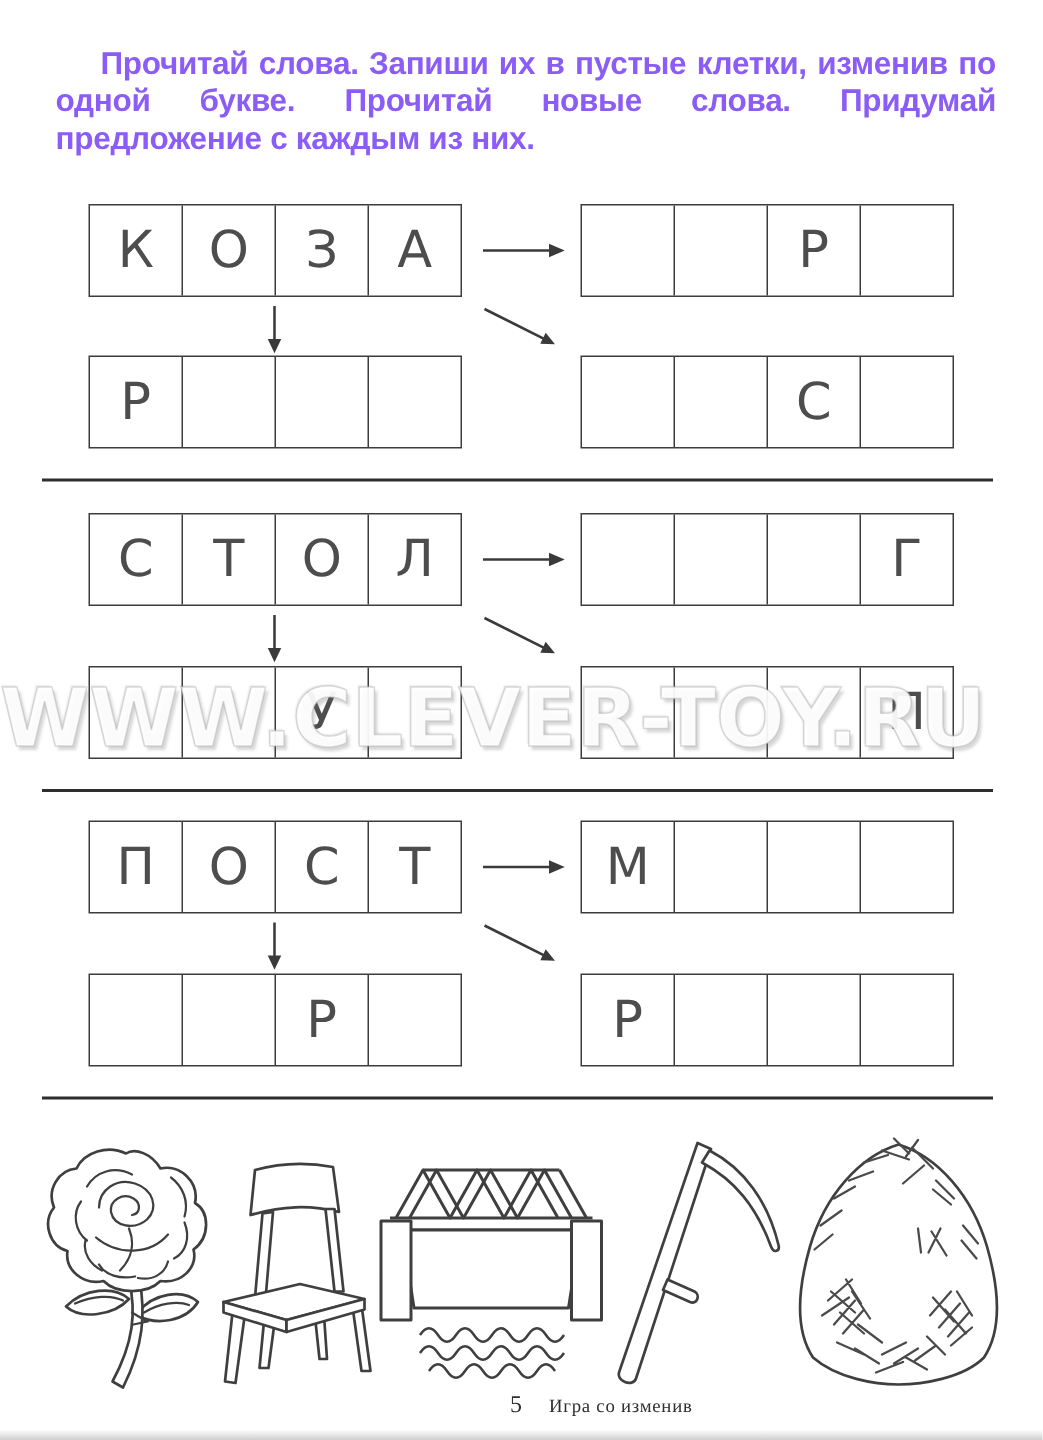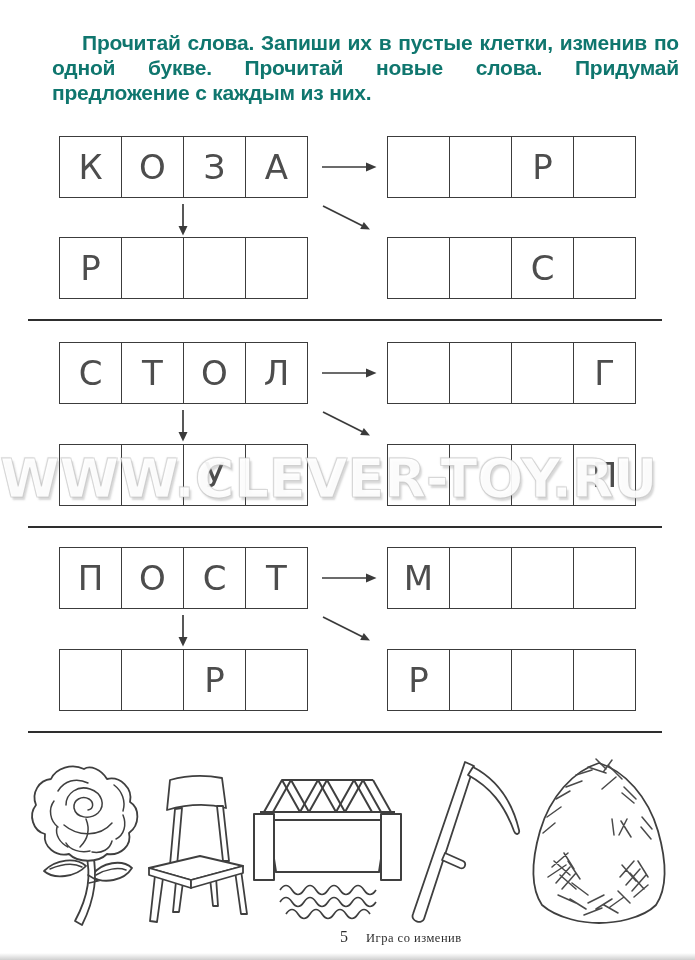--- a/index.html
+++ b/index.html
@@ -1,22 +1,22 @@
 <!DOCTYPE html>
 <html><head>
 <meta charset="utf-8">
 <style>
   html,body{margin:0;padding:0;background:#fff;}
   body{width:695px;height:960px;position:relative;overflow:hidden;
        font-family:"Liberation Sans",sans-serif;}
 
   .instructions{
     position:absolute;left:37px;top:31px;width:627px;
-    font-weight:bold;font-size:21px;line-height:1.18;color:#0f766e;
-    text-align:justify;text-indent:30px;letter-spacing:-0.2px;margin-left:15px;
+    font-weight:bold;font-size:21px;line-height:1.18;color:#8b5cf6;
+    text-align:justify;text-indent:30px;letter-spacing:-0.2px;
   }
 
   .grid{position:absolute;display:flex;border:1.5px solid #3c3c3c;background:#fff;}
   .cell{width:61px;height:60px;border-left:1.5px solid #3c3c3c;
         display:flex;align-items:center;justify-content:center;
         font-family:"DejaVu Sans",sans-serif;font-size:34px;color:#4d4d4d;}
   .cell:first-child{border-left:none;}
 
   
   .g-a1{left:59px;top:136px}.g-b1{left:387px;top:136px}

